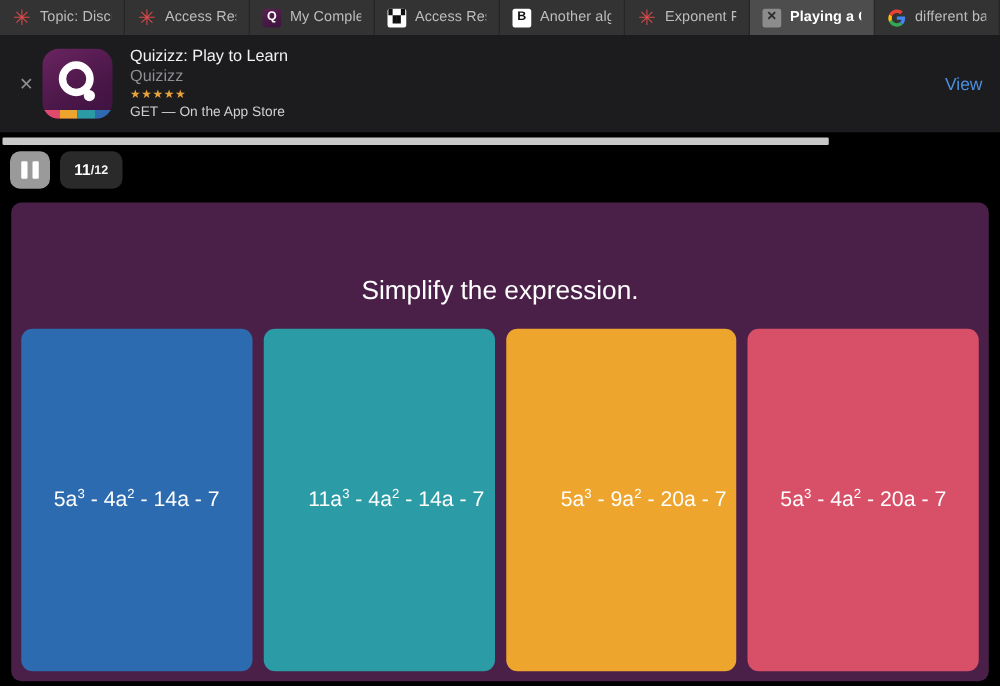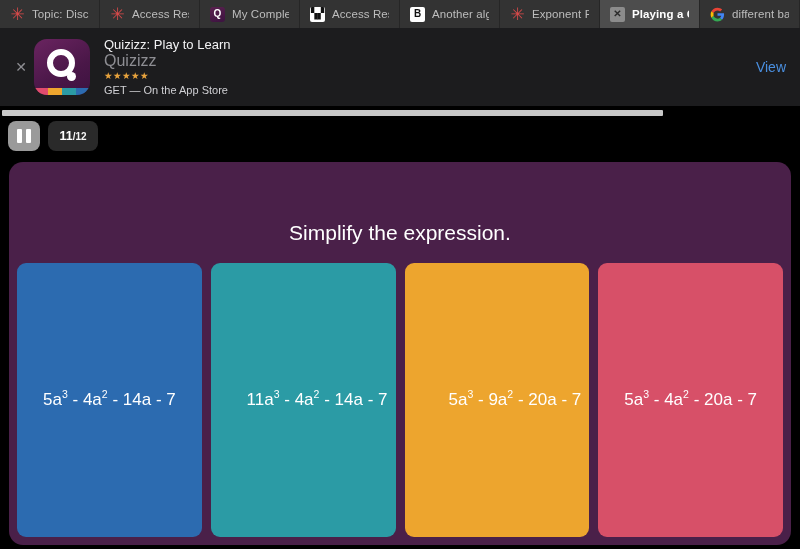--- a/index.html
+++ b/index.html
@@ -84,21 +84,21 @@
   .appicon .q-dot {
     position:absolute; left:33px; top:33px;
     width:9px; height:9px; border-radius:50%; background:#ffffff;
   }
   .appicon .stripes {
     position:absolute; left:0; right:0; bottom:0; height:7px; display:flex;
   }
   .appicon .stripes i { flex:1 1 0; display:block; }
   .banner-text { flex:1 1 auto; min-width:0; }
   .banner-title { color:#f2f2f4; font-size:13px; font-weight:normal; line-height:16px; }
-  .banner-sub { color:#8e8e93; font-size:16px; line-height:14px; margin-top:1px; }
+  .banner-sub { color:#8e8e93; font-size:13px; line-height:14px; margin-top:1px; }
   .banner-stars { color:#e8a33d; font-size:9.5px; letter-spacing:.5px; line-height:12px; margin-top:2px; }
   .banner-get { color:#d0d0d4; font-size:11px; line-height:15px; margin-top:1px; }
   .banner-view {
     color:#4a8fe0; font-size:14px; flex:0 0 auto; padding-left:12px;
   }
 
   
   .quiz {
     height:443px; background:#000000;
     display:flex; flex-direction:column; position:relative;
@@ -121,21 +121,21 @@
   .pause-btn i { display:block; width:5px; height:14px; background:#ffffff; border-radius:1px; }
   .counter {
     height:30px; min-width:50px; padding:0 11px; border-radius:8px;
     background:#2a2a2a; color:#ffffff; font-size:12.5px; font-weight:bold;
     display:flex; align-items:center; justify-content:center;
   }
   .counter .den { font-size:10px; font-weight:bold; opacity:.95; }
 
   .card {
     margin:6px 9px 4px 9px; flex:1 1 auto;
-    background:#4a2049; border-radius:14px;
+    background:#4a2049; border-radius:8px;
     display:flex; flex-direction:column; position:relative; overflow:hidden;
   }
   .question {
     flex:0 0 auto; padding:56px 30px 0 30px; text-align:center;
     color:#ffffff;
   }
   .q-line1 { font-size:21px; line-height:30px; }
   .q-line2 { font-size:21px; line-height:32px; margin-top:2px; }
   sup { font-size:.62em; vertical-align:super; line-height:0; }
 

